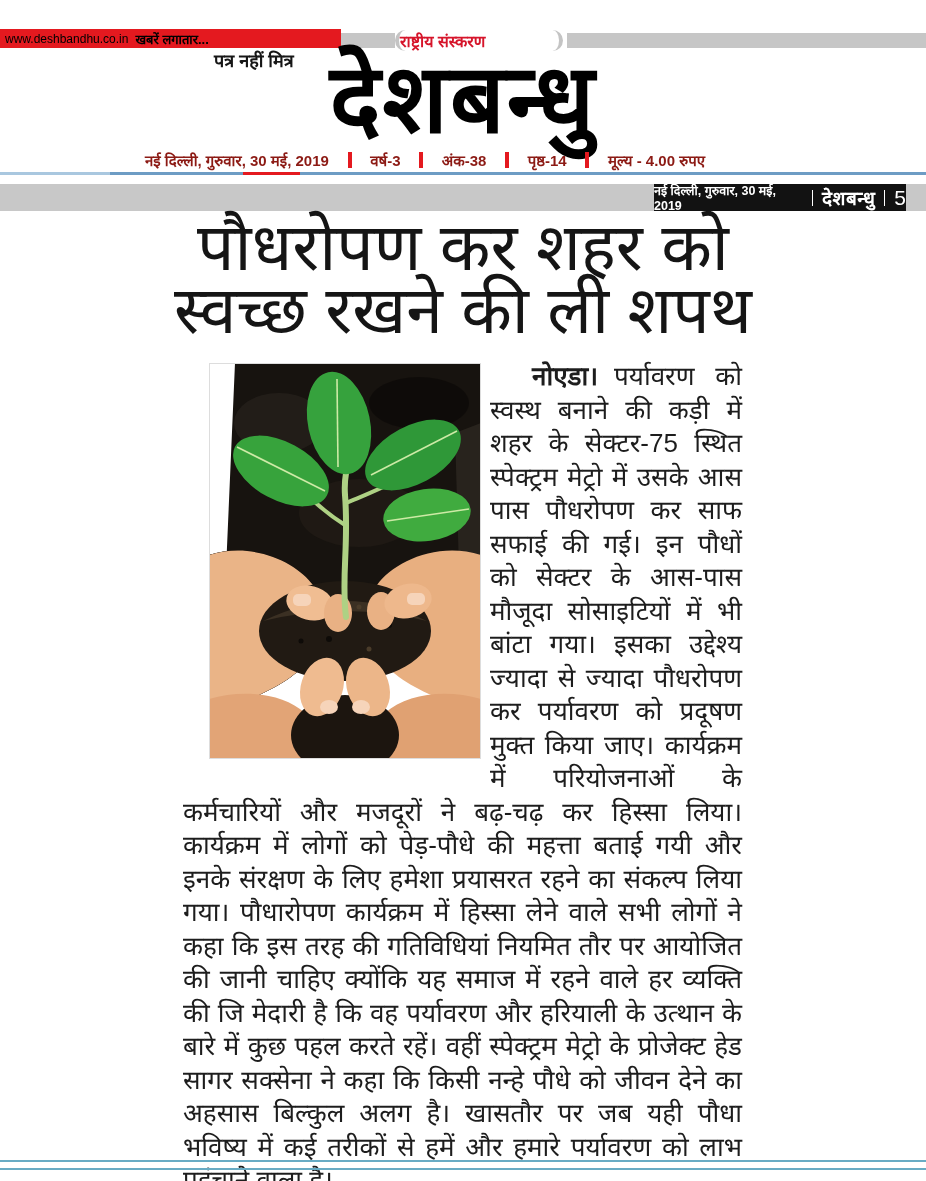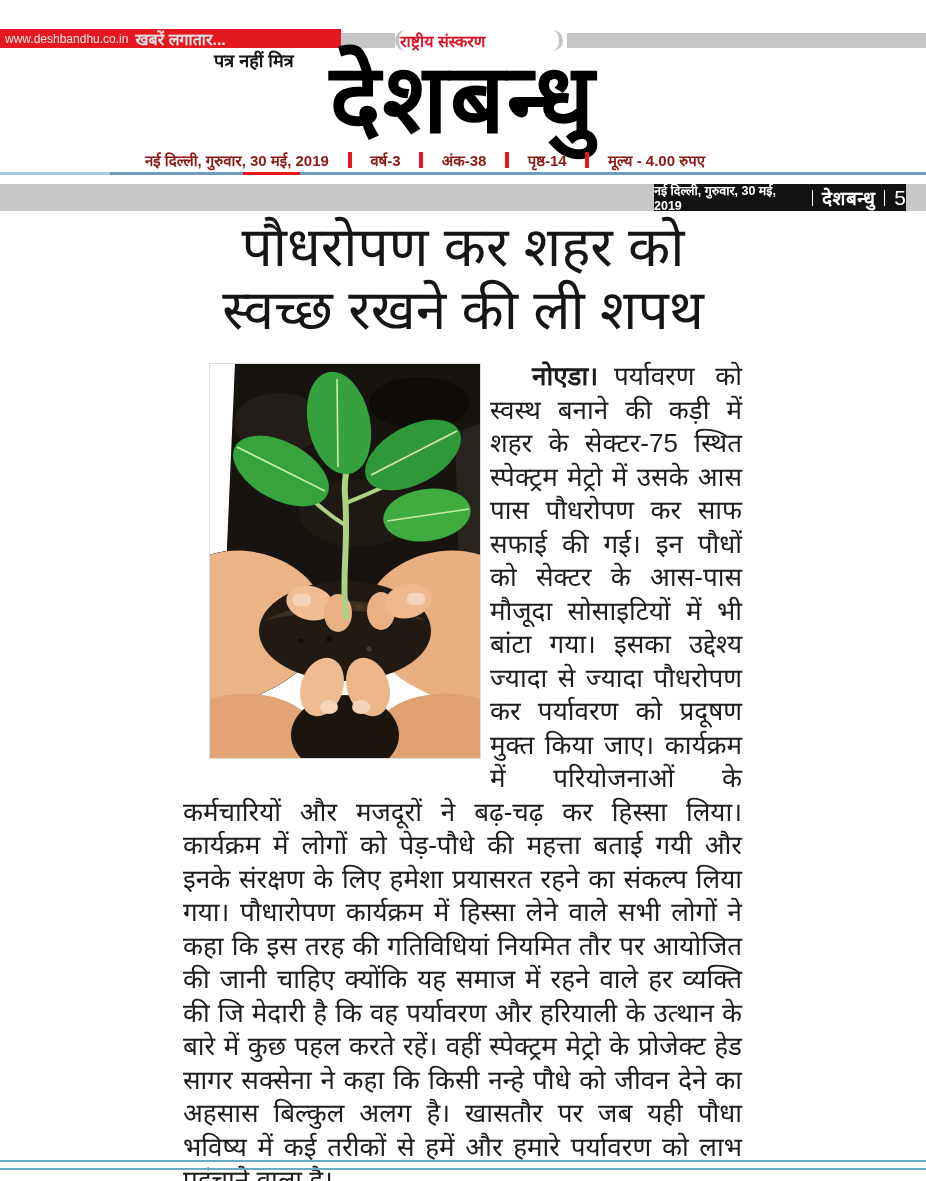--- a/index.html
+++ b/index.html
@@ -5,25 +5,25 @@
   * { margin: 0; padding: 0; box-sizing: border-box; }
   body { background: #ffffff; font-family: "Liberation Sans", "DejaVu Sans", sans-serif; }
   .page {
     position: relative; width: 926px; height: 1181px; background: #ffffff;
     overflow: hidden; margin: 0 auto;
   }
 
   
   .red-bar {
     position: absolute; top: 29px; left: 0; width: 341px; height: 19px;
-    background: #e4191f; color: #e5e5e5; display: flex; align-items: center;
+    background: #e4191f; color: #000000; display: flex; align-items: center;
     padding-left: 5px; gap: 7px;
   }
   .red-bar .url { font-size: 12px; font-weight: 400; }
-  .red-bar .ticker { font-size: 16px; font-weight: 700; }
+  .red-bar .ticker { font-size: 13px; font-weight: 700; }
   .gray-seg { position: absolute; top: 33px; height: 15px; background: #c6c6c6; }
   .gray-seg.a { left: 341px; width: 54px; }
   .gray-seg.b { left: 567px; width: 359px; }
   .paren { position: absolute; top: 30px; width: 12px; height: 21px; }
   .paren.open { left: 395px; border-left: 4px solid #c4c4c4; border-top-left-radius: 14px; border-bottom-left-radius: 14px; }
   .paren.close { left: 551px; border-right: 4px solid #c4c4c4; border-top-right-radius: 14px; border-bottom-right-radius: 14px; }
   .edition {
     position: absolute; top: 30px; left: 400px; width: 150px; text-align: left;
     color: #d6152b; font-size: 16px; font-weight: 700;
   }
@@ -51,21 +51,21 @@
     display: flex; align-items: center; justify-content: center; gap: 9px; color: #ffffff;
   }
   .info-box .divider { width: 1px; height: 16px; background: #ffffff; }
   .info-box .date { font-size: 12.5px; font-weight: 600; }
   .info-box .logo { font-size: 19px; font-weight: 800; letter-spacing: .5px; }
   .info-box .pageno { font-size: 21px; font-weight: 400; }
 
   
   .headline {
     position: absolute; top: 216px; left: 0; width: 100%; text-align: center;
-    font-size: 55px; line-height: 63px; font-weight: 500; color: #151515;
+    font-size: 66px; line-height: 63px; font-weight: 500; color: #151515;
   }
   .article-body {
     position: absolute; top: 360px; left: 183px; width: 559px;
     font-size: 26px; line-height: 33.5px; color: #1d1d1d; text-align: justify;
   }
   .photo {
     float: left; width: 272px; height: 396px; margin: 3px 9px 24px 26px;
     display: block; background: #ffffff;
   }
   .article-body p { text-indent: 42px; }

